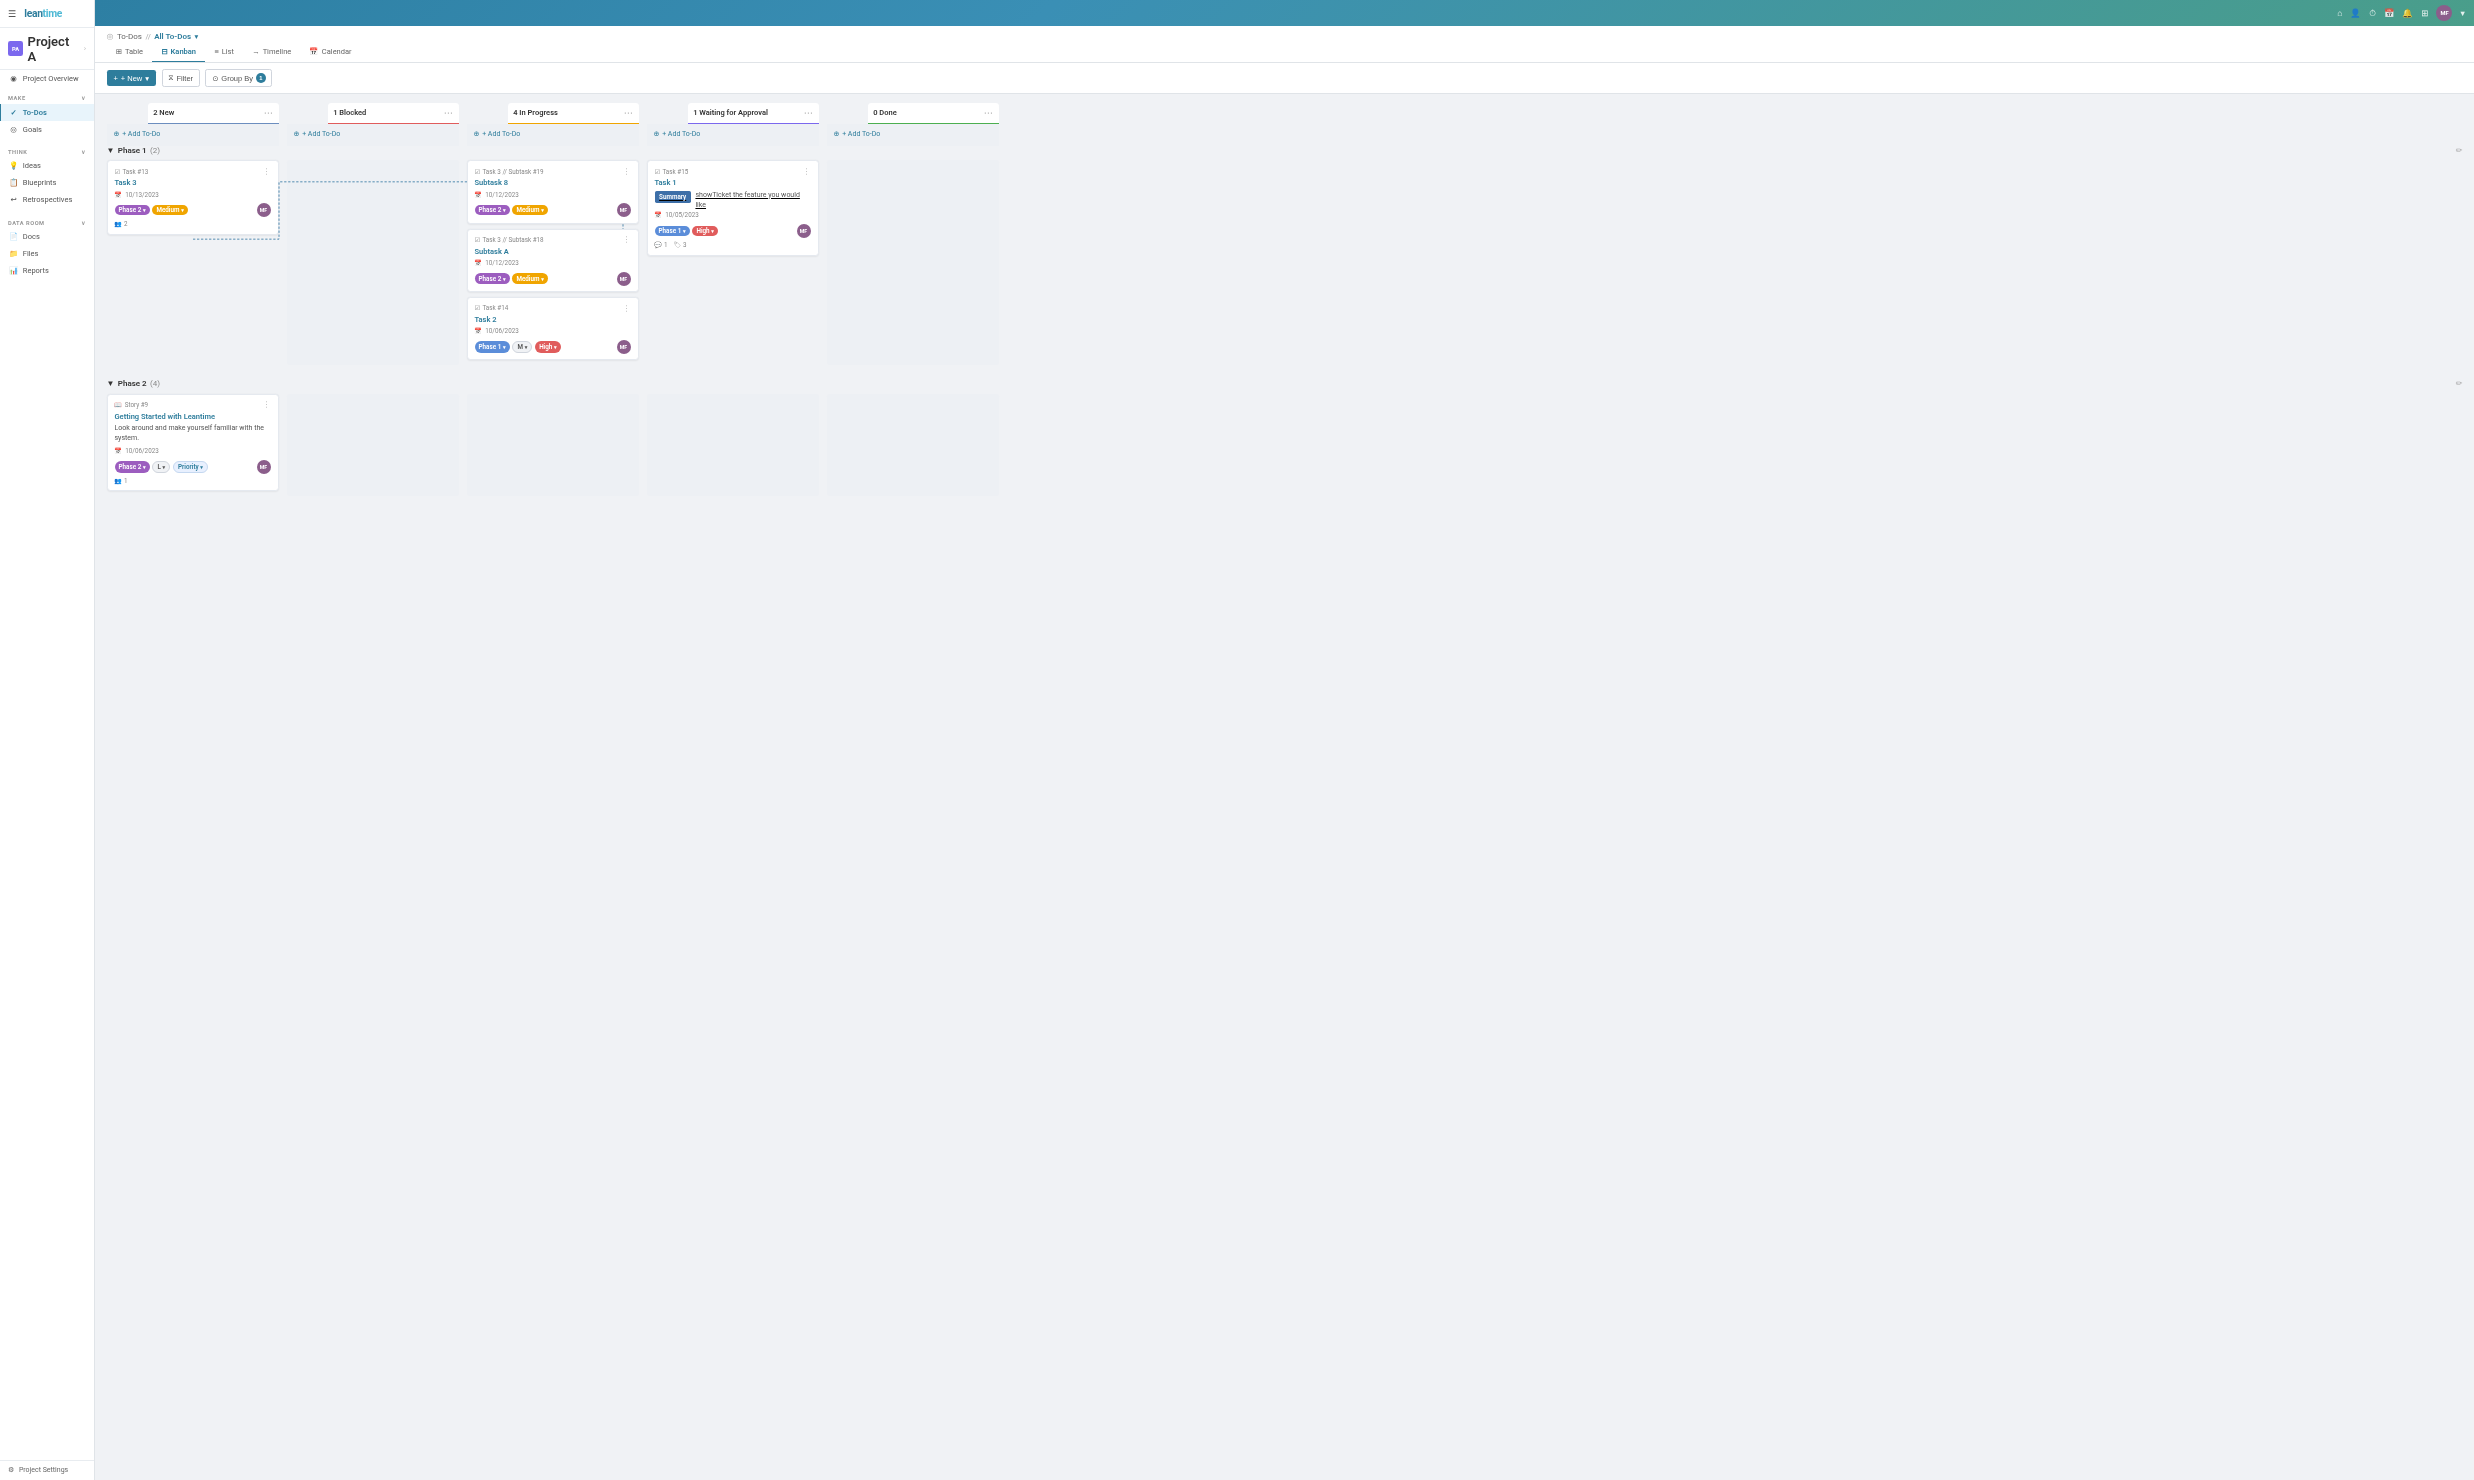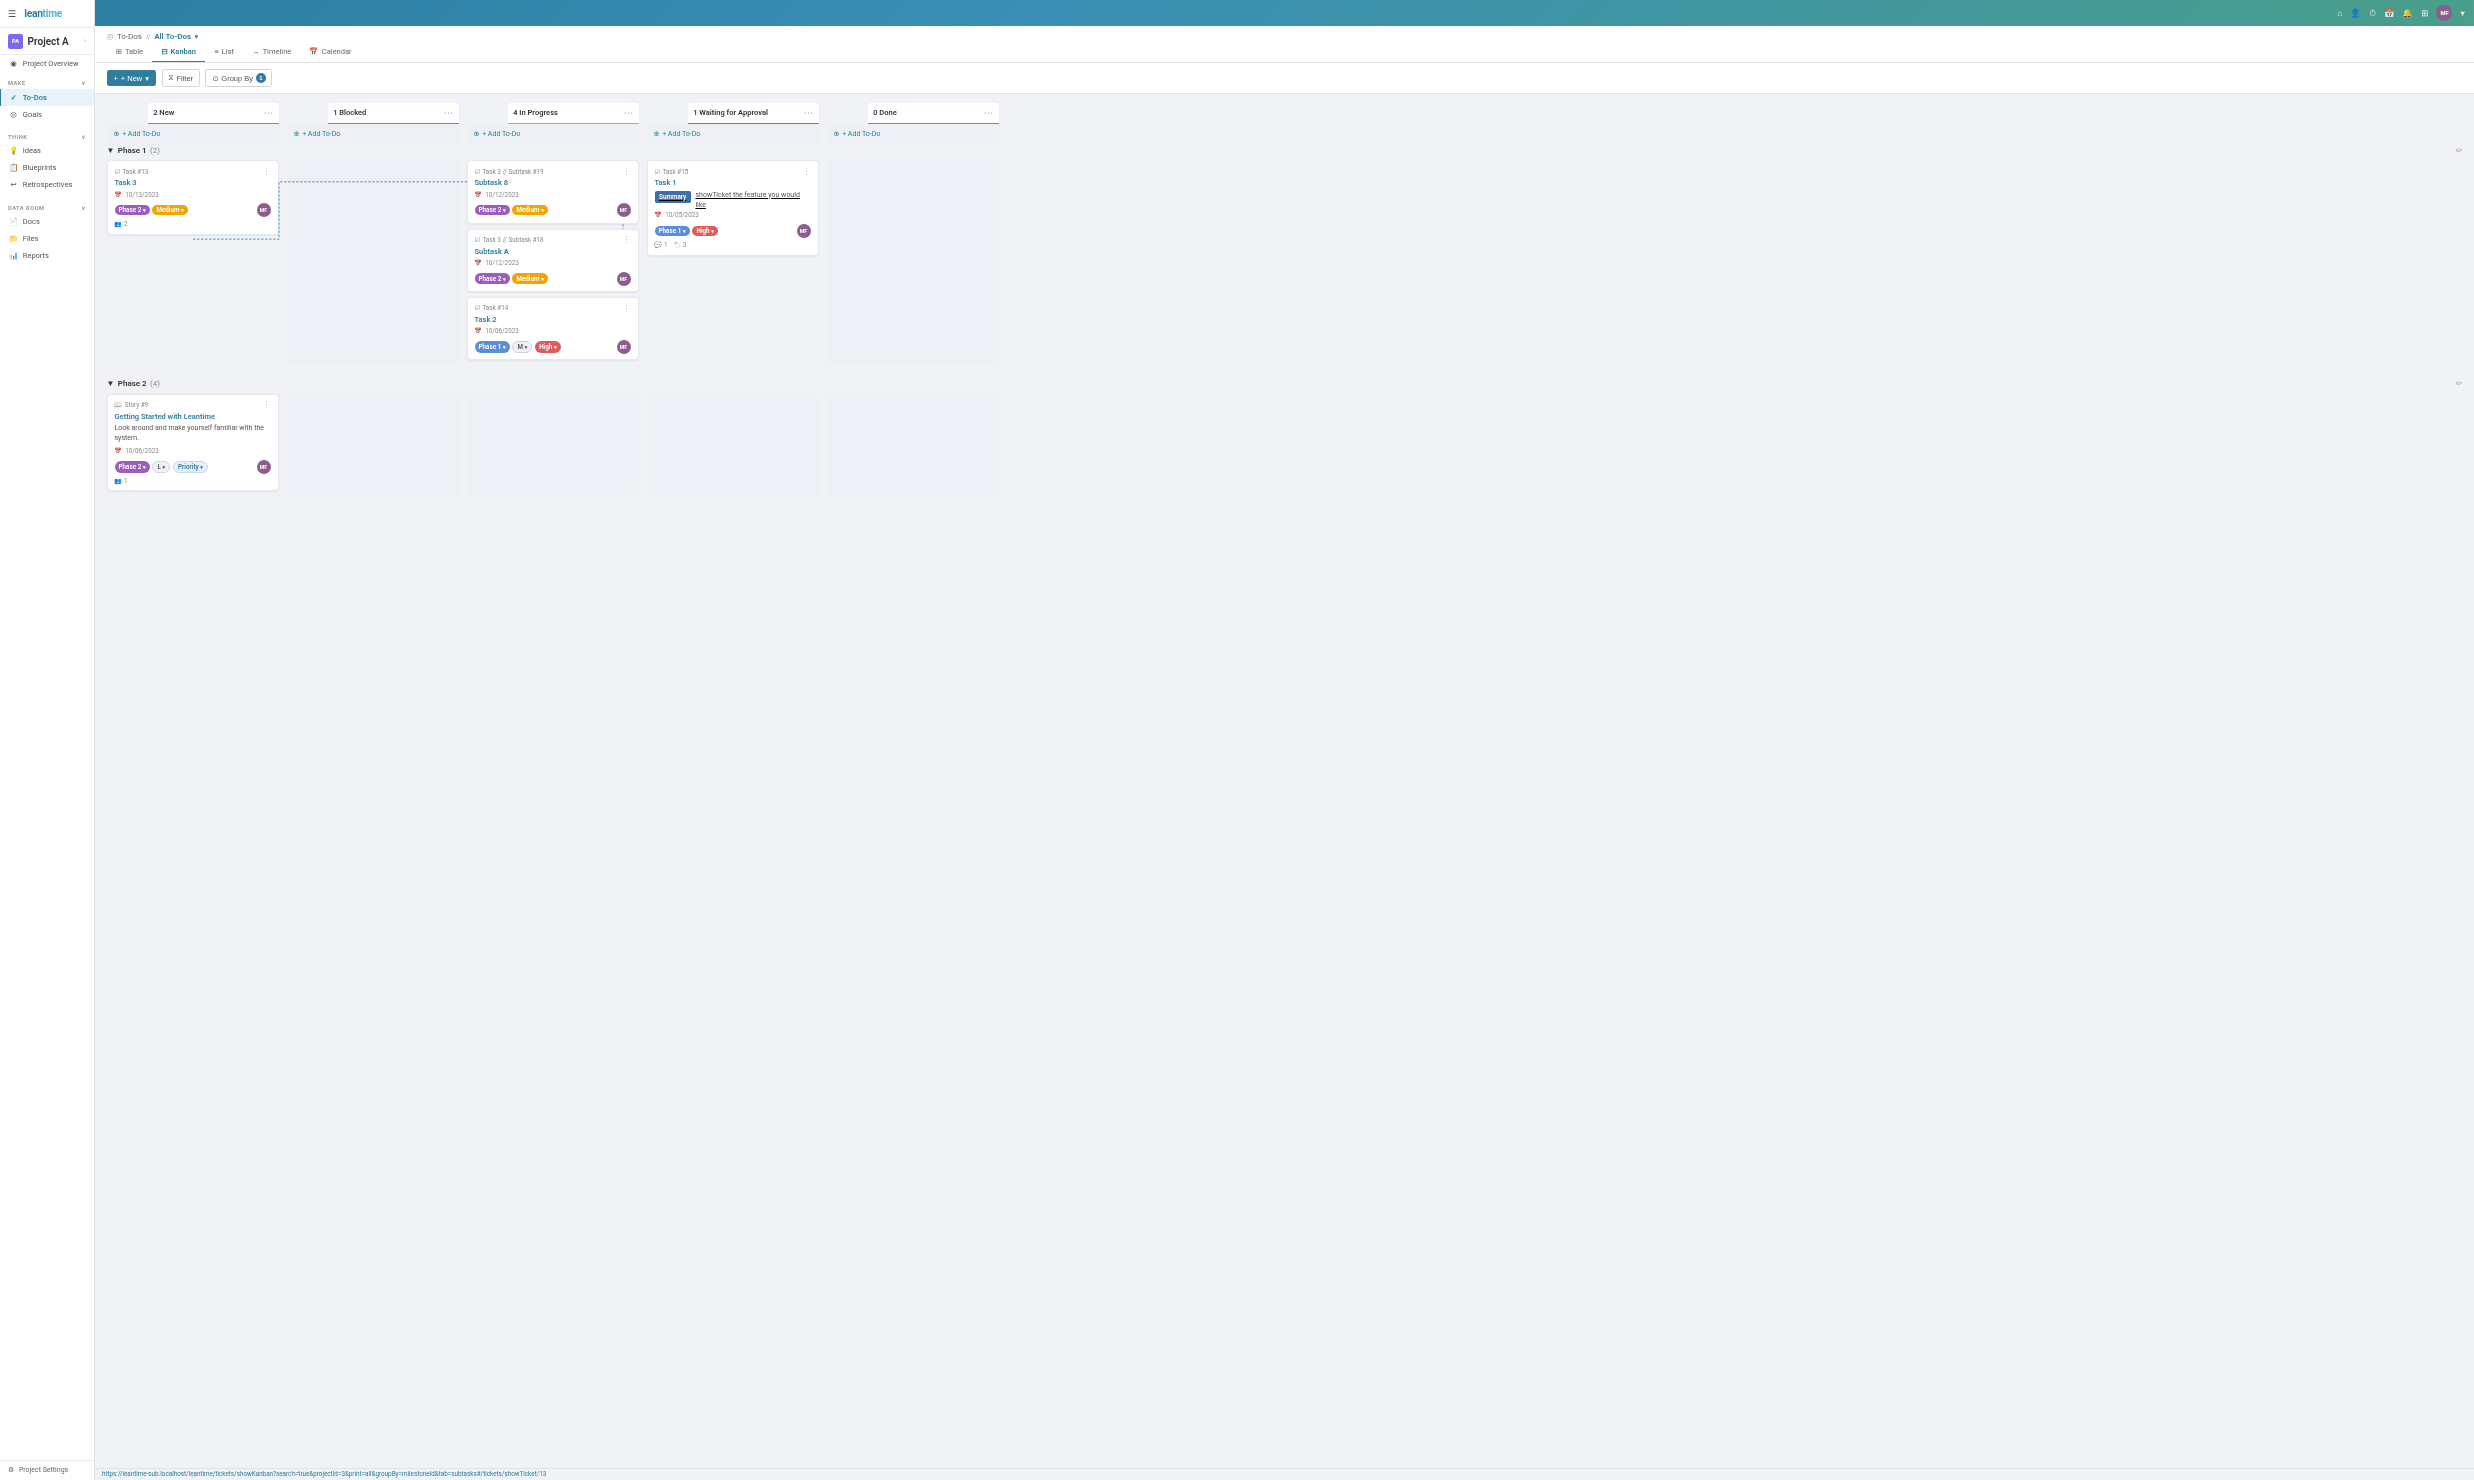--- a/index.html
+++ b/index.html
@@ -34,21 +34,21 @@
       border-bottom: 0.6px solid #e8ecf0;
     }
     .project-avatar {
       width: 15px; height: 15px;
       background: #7b68ee;
       color: #fff;
       border-radius: 2.3px;
       display: flex; align-items: center; justify-content: center;
       font-size: 5.7px; font-weight: 700;
     }
-    .project-name { font-size: 10px; font-weight: 600; color: #333; flex: 1; }
+    .project-name { font-size: 13px; font-weight: 600; color: #333; flex: 1; }
     .project-chevron { color: #aaa; font-size: 6.3px; }
 
     .sidebar-section {
       padding: 3.4px 0;
     }
     .sidebar-section-header {
       padding: 4.6px 8px 2.3px;
       font-size: 5.7px;
       font-weight: 700;
       color: #999;
@@ -822,18 +822,15 @@
         <div class="phase-col-slot" style="background:#edf0f4; border-radius:2.3px; min-height:46px;"></div>
 
         <div class="phase-col-slot" style="background:#edf0f4; border-radius:2.3px; min-height:46px;"></div>
 
         <div class="phase-col-slot" style="background:#edf0f4; border-radius:2.3px; min-height:46px;"></div>
       </div>
     </div>
 
   </div>
 
-  <div id="statusbar">
-    <span>https://leantime-sub.localhost/leantime/tickets/showKanban?search=true&amp;projectId=3&amp;print=all&amp;groupBy=milestoneId&amp;tab=subtasks#/tickets/showTicket/13</span>
-  </div>
 
 </div>
 
 
 </body></html>

